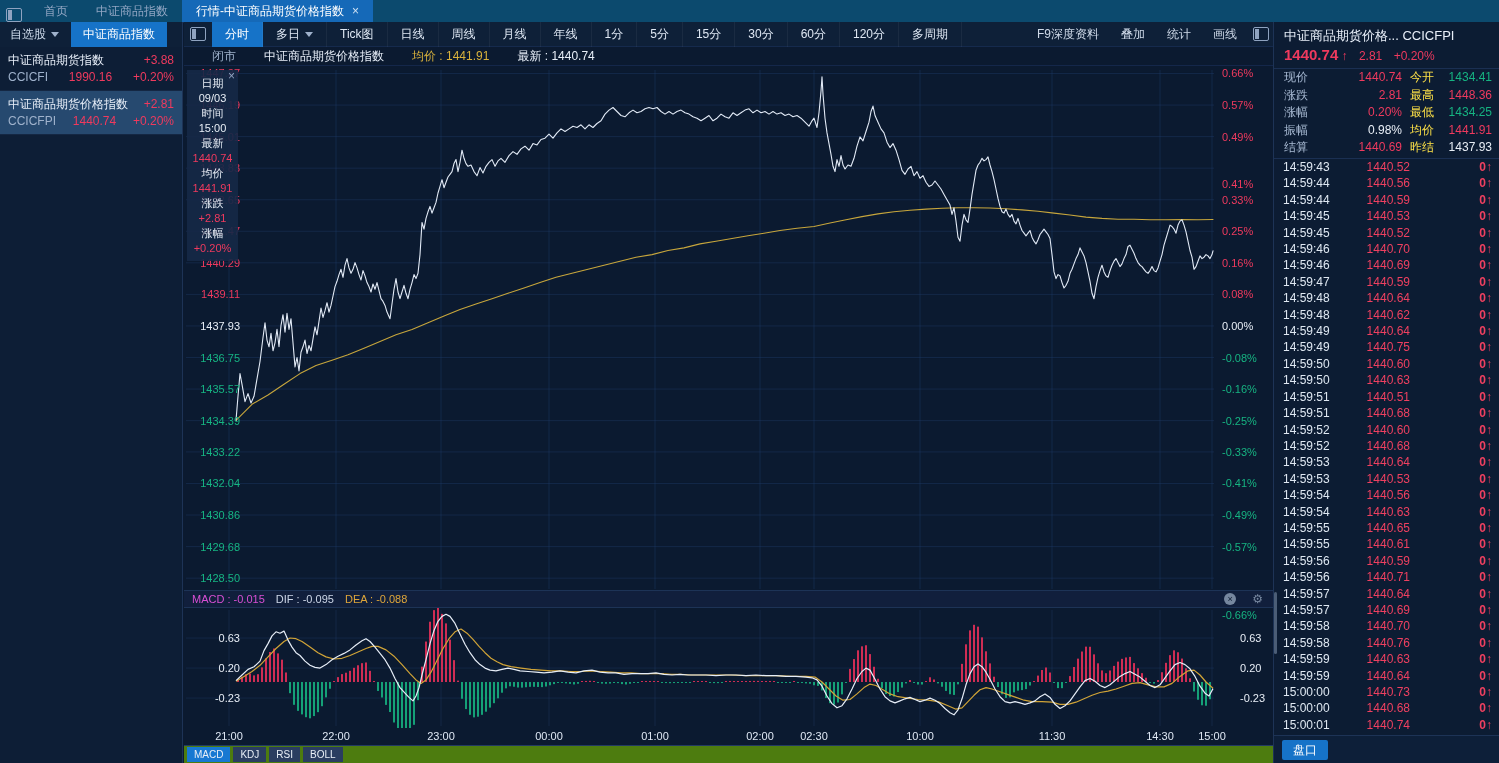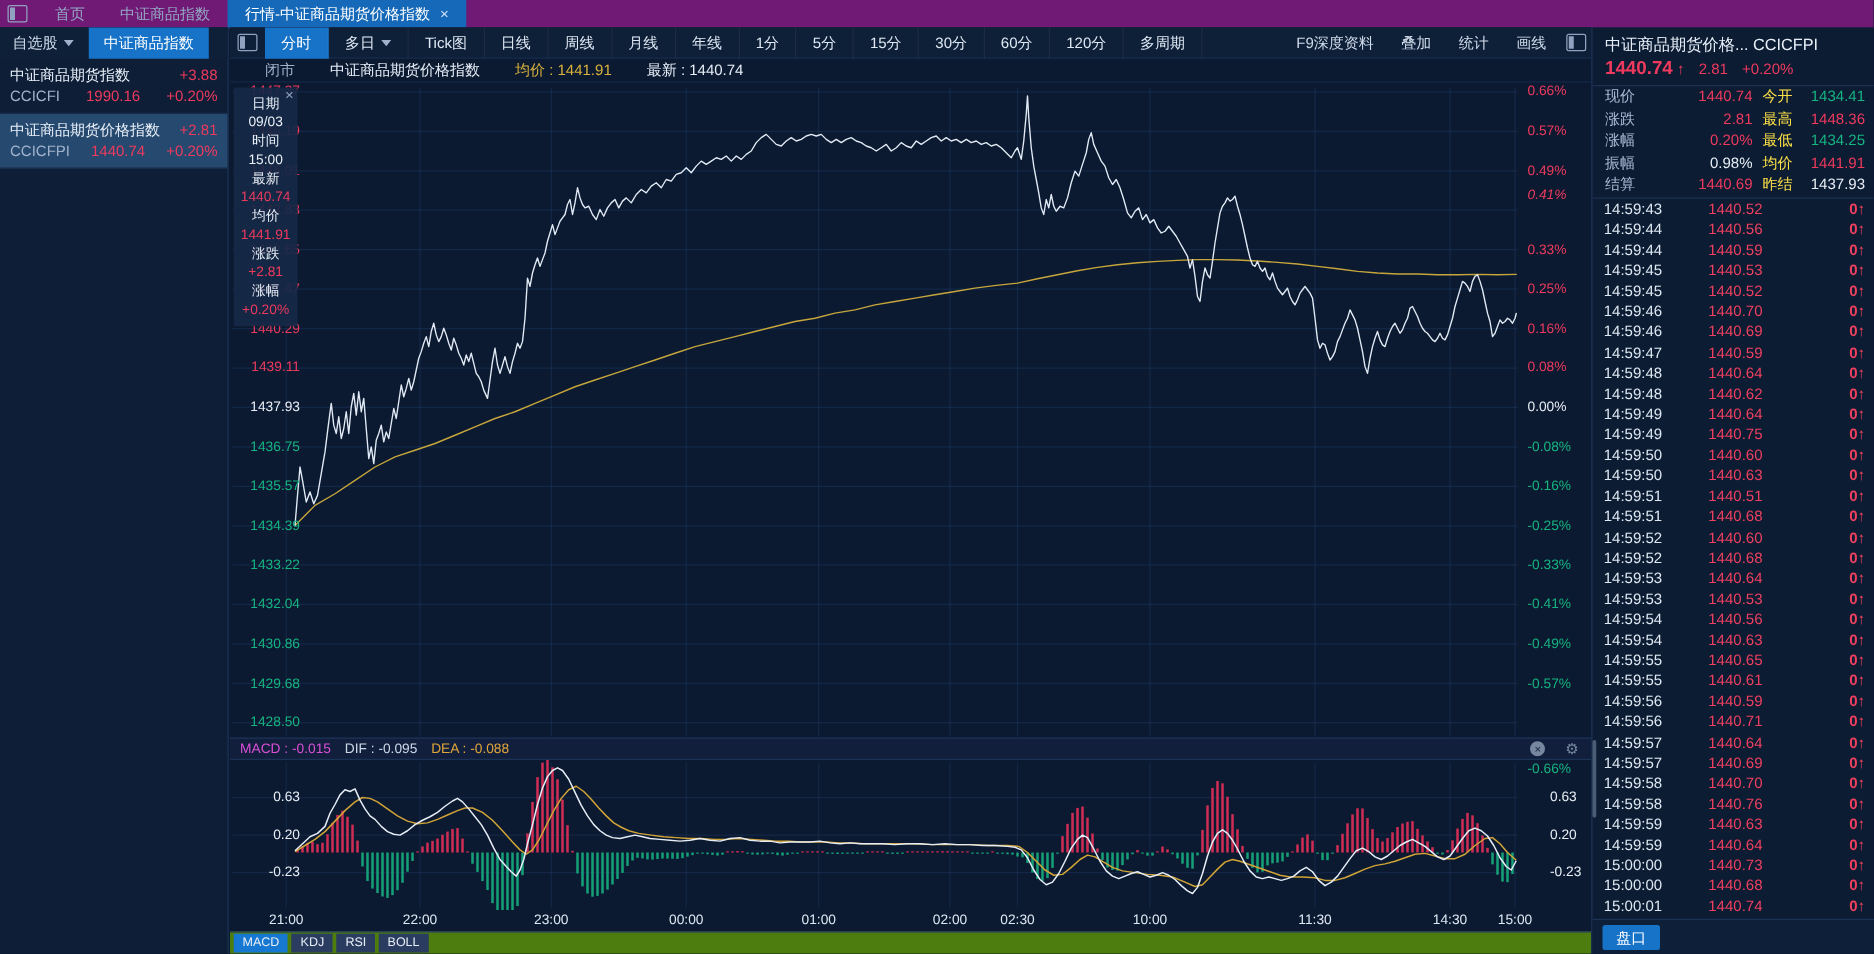--- a/index.html
+++ b/index.html
@@ -1,19 +1,19 @@
 <!DOCTYPE html>
 <html><head>
 <meta charset="utf-8">
 <style>
   html,body{margin:0;padding:0}
   body{width:1499px;height:763px;background:#0b1a30;font-family:"Liberation Sans",sans-serif;
        overflow:hidden;position:relative;color:#dfe8f4;font-size:12px;-webkit-font-smoothing:antialiased}
   
-  .topbar{position:absolute;left:0;top:0;width:1499px;height:22px;background:#701a75;border-bottom:1px solid #16294a;display:flex;align-items:center}
+  .topbar{position:absolute;left:0;top:0;width:1499px;height:22px;background:#0c4a6e;border-bottom:1px solid #16294a;display:flex;align-items:flex-end}
   .win-icon{display:inline-block;width:14px;height:12px;border:1px solid #8fa3c0;border-radius:2px;margin:0 8px 0 6px;position:relative}
   .win-icon i{position:absolute;left:1px;top:1px;bottom:1px;width:4px;background:#8fa3c0}
   .tabs{display:flex;height:22px;align-items:stretch}
   .tab{display:flex;align-items:center;padding:0 14px;color:#93a7c4;cursor:default;white-space:nowrap}
   .tab.active{background:#1569b8;color:#fff}
   .tab .x{margin-left:8px;color:#cfe2f4;font-size:12px}
   
   .left-panel{position:absolute;left:0;top:22px;width:183px;height:741px;background:#0d1e36;border-right:1px solid #1d3356;box-sizing:border-box}
   .lp-head{height:25px;display:flex;align-items:center;background:#0e2038}
   .group-dd{color:#cfdcec;padding:0 6px 0 10px;display:flex;align-items:center}
@@ -224,21 +224,21 @@
         <div class="axis-lab al-left c-g" style="top: 378.927px;">1433.22</div>
         <div class="axis-lab al-left c-g" style="top: 410.486px;">1432.04</div>
         <div class="axis-lab al-left c-g" style="top: 442.045px;">1430.86</div>
         <div class="axis-lab al-left c-g" style="top: 473.604px;">1429.68</div>
         <div class="axis-lab al-left c-g" style="top: 505.163px;">1428.50</div>
       </div>
     <div id="main-right-labels">
         <div class="axis-lab al-right c-r" style="top: 0.488538px;">0.66%</div>
         <div class="axis-lab al-right c-r" style="top: 32.0474px;">0.57%</div>
         <div class="axis-lab al-right c-r" style="top: 63.6062px;">0.49%</div>
-        <div class="axis-lab al-right c-r" style="top: 83px; font-style: italic;">0.41%</div>
+        <div class="axis-lab al-right c-r" style="top: 111px;">0.41%</div>
         <div class="axis-lab al-right c-r" style="top: 126.724px;">0.33%</div>
         <div class="axis-lab al-right c-r" style="top: 158.283px;">0.25%</div>
         <div class="axis-lab al-right c-r" style="top: 189.842px;">0.16%</div>
         <div class="axis-lab al-right c-r" style="top: 221.4px;">0.08%</div>
         <div class="axis-lab al-right c-w" style="top: 252.959px;">0.00%</div>
         <div class="axis-lab al-right c-g" style="top: 284.518px;">-0.08%</div>
         <div class="axis-lab al-right c-g" style="top: 316.077px;">-0.16%</div>
         <div class="axis-lab al-right c-g" style="top: 347.636px;">-0.25%</div>
         <div class="axis-lab al-right c-g" style="top: 378.927px;">-0.33%</div>
         <div class="axis-lab al-right c-g" style="top: 410.486px;">-0.41%</div>

